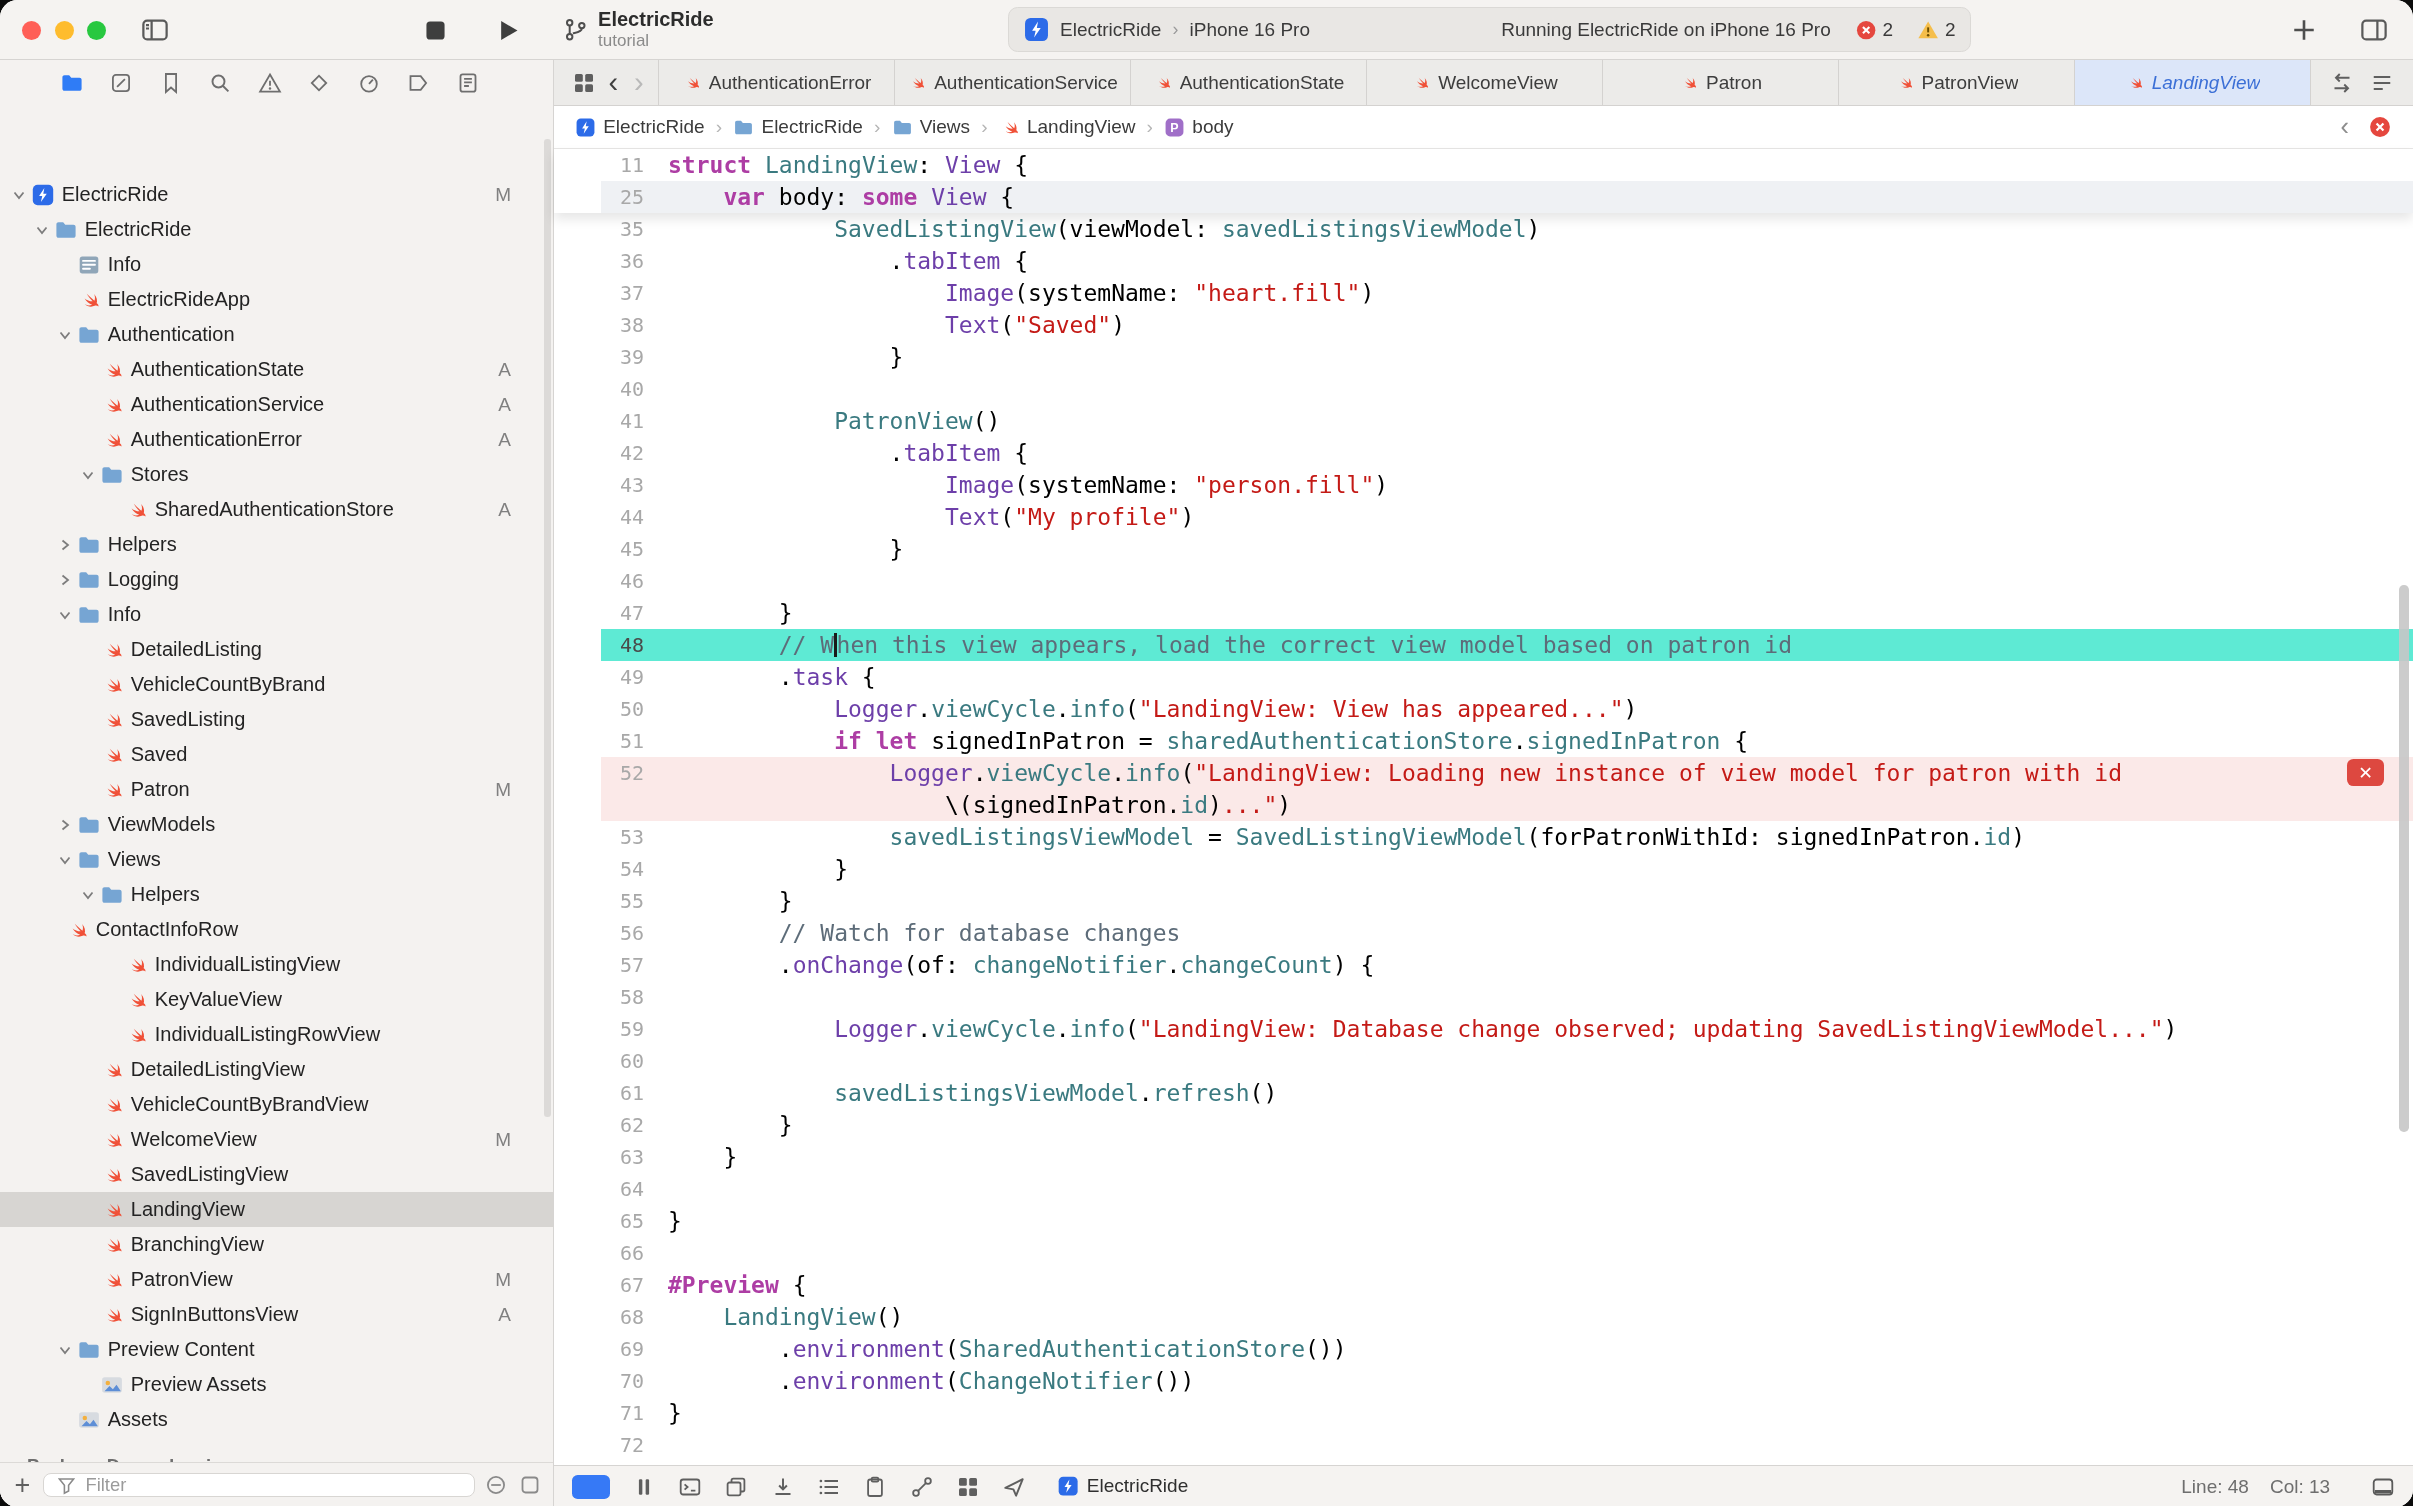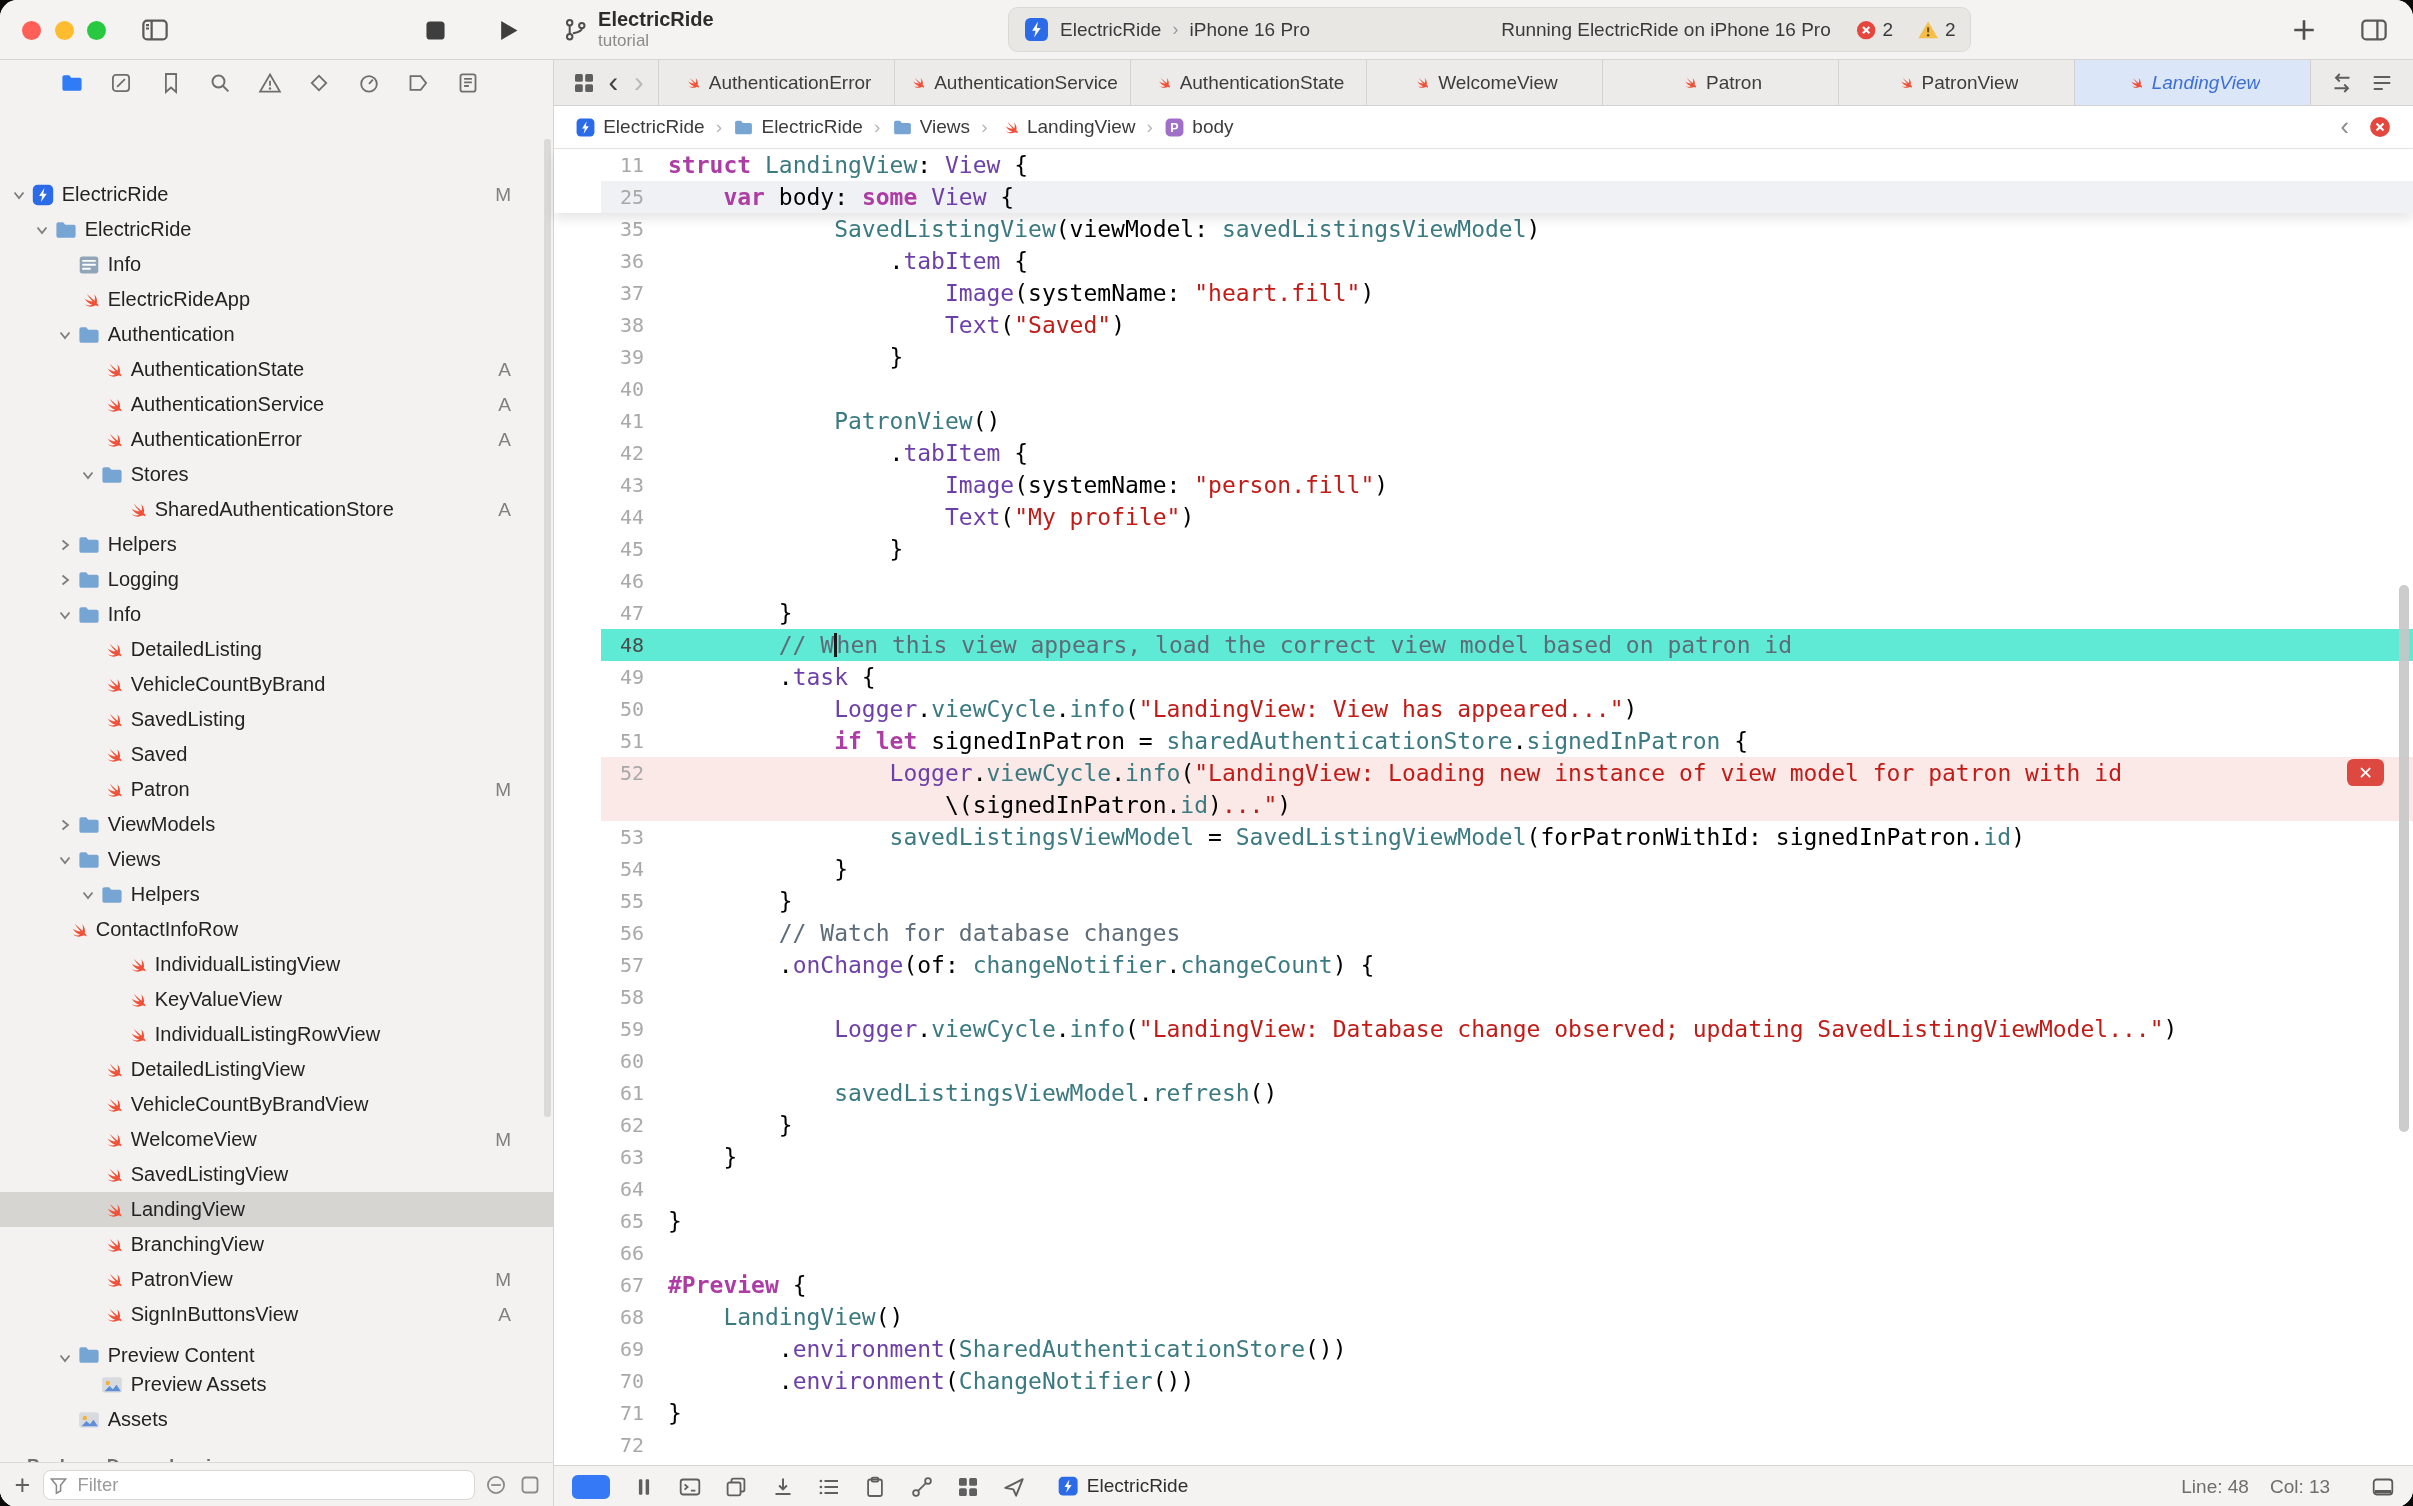--- a/index.html
+++ b/index.html
@@ -45,22 +45,22 @@
   .chev svg{width:16px;height:16px;}
   .chev.down svg{transform:rotate(90deg);}
   .ticon{width:24px;height:24px;flex:0 0 24px;margin:0 7.2px 0 1.6px;}
   .tlabel{white-space:nowrap;}
   .tbadge{position:absolute;right:42px;color:#808080;font-size:19px;}
   .psec{height:35px;line-height:35px;padding-left:27px;color:#6f6f6f;font-weight:bold;font-size:18.4px;margin-top:11.2px;}
   .navscroll{position:absolute;right:2.4px;top:79px;width:6.4px;height:978px;background:#c9c7c5;border-radius:3.2px;opacity:.55;}
   .filter-bar{position:absolute;left:0;right:0;bottom:0;height:45px;border-top:0.8px solid #dcdad7;background:#f4f2f0;
               display:flex;align-items:center;padding:0 11.2px;gap:9.6px;}
   .fplus{font-size:27px;color:#5f5f5f;width:22.3px;text-align:center;line-height:27px;}
-  .ffield{flex:1;height:30px;background:#fff;border:0.8px solid #d8d6d3;border-radius:8px;display:flex;align-items:center;
-          padding:0 4px;gap:6.4px;}
+  .ffield{flex:1;height:24px;background:#fff;border:0.8px solid #d8d6d3;border-radius:8px;display:flex;align-items:center;
+          padding:0 12px;gap:6.4px;}
   .ffield .icn{width:21px;height:21px;flex:0 0 21px;}
   .ffield input{border:none;outline:none;background:transparent;font-size:18.4px;color:#333;width:100%;font-family:"Liberation Sans",sans-serif;}
   .ffield input::placeholder{color:#9b9b9b;}
   .fic{width:24px;height:24px;flex:0 0 24px;}
 
   
   .editor{position:absolute;top:60px;left:554px;right:0;bottom:42px;background:#fff;display:flex;flex-direction:column;}
   .tabbar{height:46px;display:flex;background:#ecebe9;border-bottom:0.8px solid #d4d2d0;flex:0 0 46px;}
   .tabctl{display:flex;align-items:center;gap:9.6px;padding:0 11.2px 0 17.6px;}
   .tabctl .icn{width:24px;height:24px;}
@@ -533,21 +533,21 @@
           <span class="tbadge">M</span>
         </div>
         <div class="trow" style="padding-left: 77px;">
           <span class="chev none"></span>
           <span class="ticon"><svg viewBox="0 0 16 16">
               <path fill="#F05138" d="M12.9 10.9c1-2.2.4-4.9-1.5-6.9.7 1.5.8 3.2.2 4.5C10 7.2 8 5.5 6.5 3.9c1 1.7 2.5 3.6 3.9 5C8.6 9 6.7 8.3 5.1 7c1 1.9 2.9 3.5 5 4.1-1.4.7-3.2.7-4.9-.2 1.8 1.6 4.5 2 6.6 1 .8-.4 1.9-.1 2.5.5.2-.8-.2-1.8-1.1-2.3-.1 0-.2-.1-.3-.2z"></path>
             </svg></span>
           <span class="tlabel">SignInButtonsView</span>
           <span class="tbadge">A</span>
         </div>
-        <div class="trow" style="padding-left: 54px; align-items: flex-end;">
+        <div class="trow" style="padding-left: 54px;">
           <span class="chev down">
             <svg viewBox="0 0 16 16" fill="none" stroke="#7d7d7d" stroke-width="1.8">
               <path d="M5.5 3.5 11 8l-5.5 4.5"></path>
             </svg>
           </span>
           <span class="ticon"><svg viewBox="0 0 16 16">
               <path fill="#76A5D3" d="M1.6 4.2c0-.8.6-1.4 1.4-1.4h3.1l1.4 1.7H13c.8 0 1.4.6 1.4 1.4v5.9c0 .8-.6 1.4-1.4 1.4H3c-.8 0-1.4-.6-1.4-1.4z"></path>
             </svg></span>
           <span class="tlabel">Preview Content</span>
         </div>

